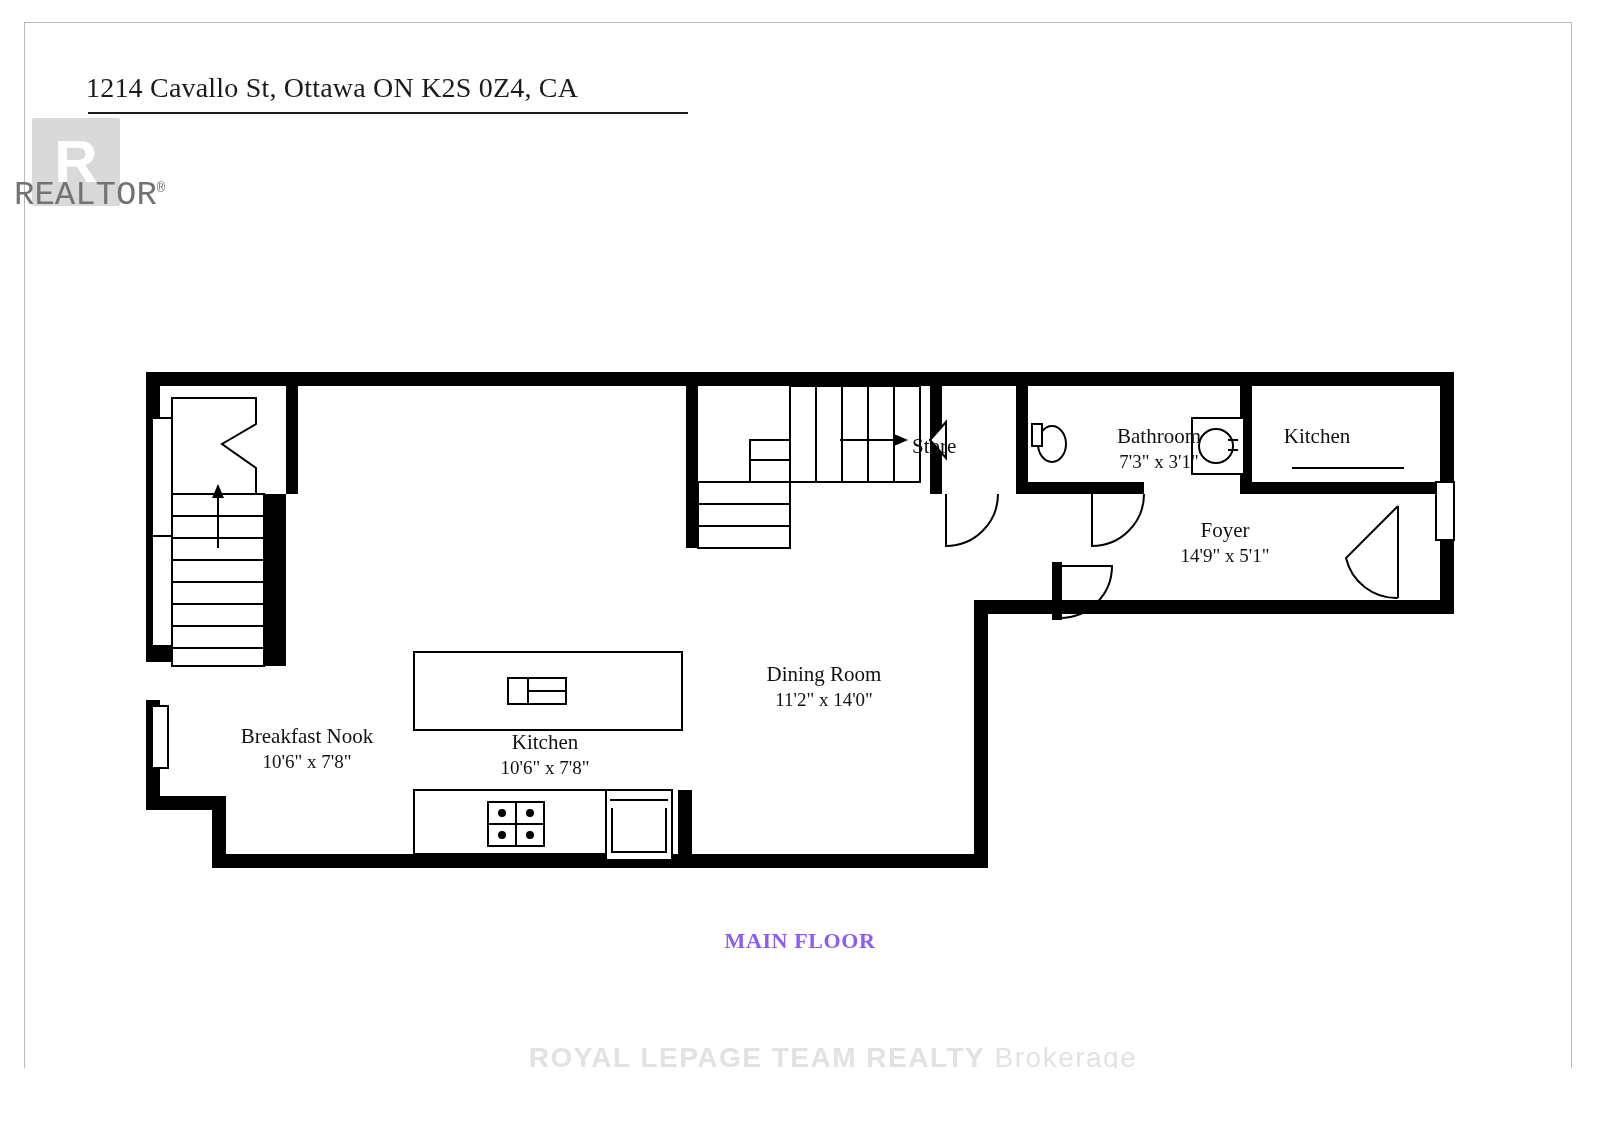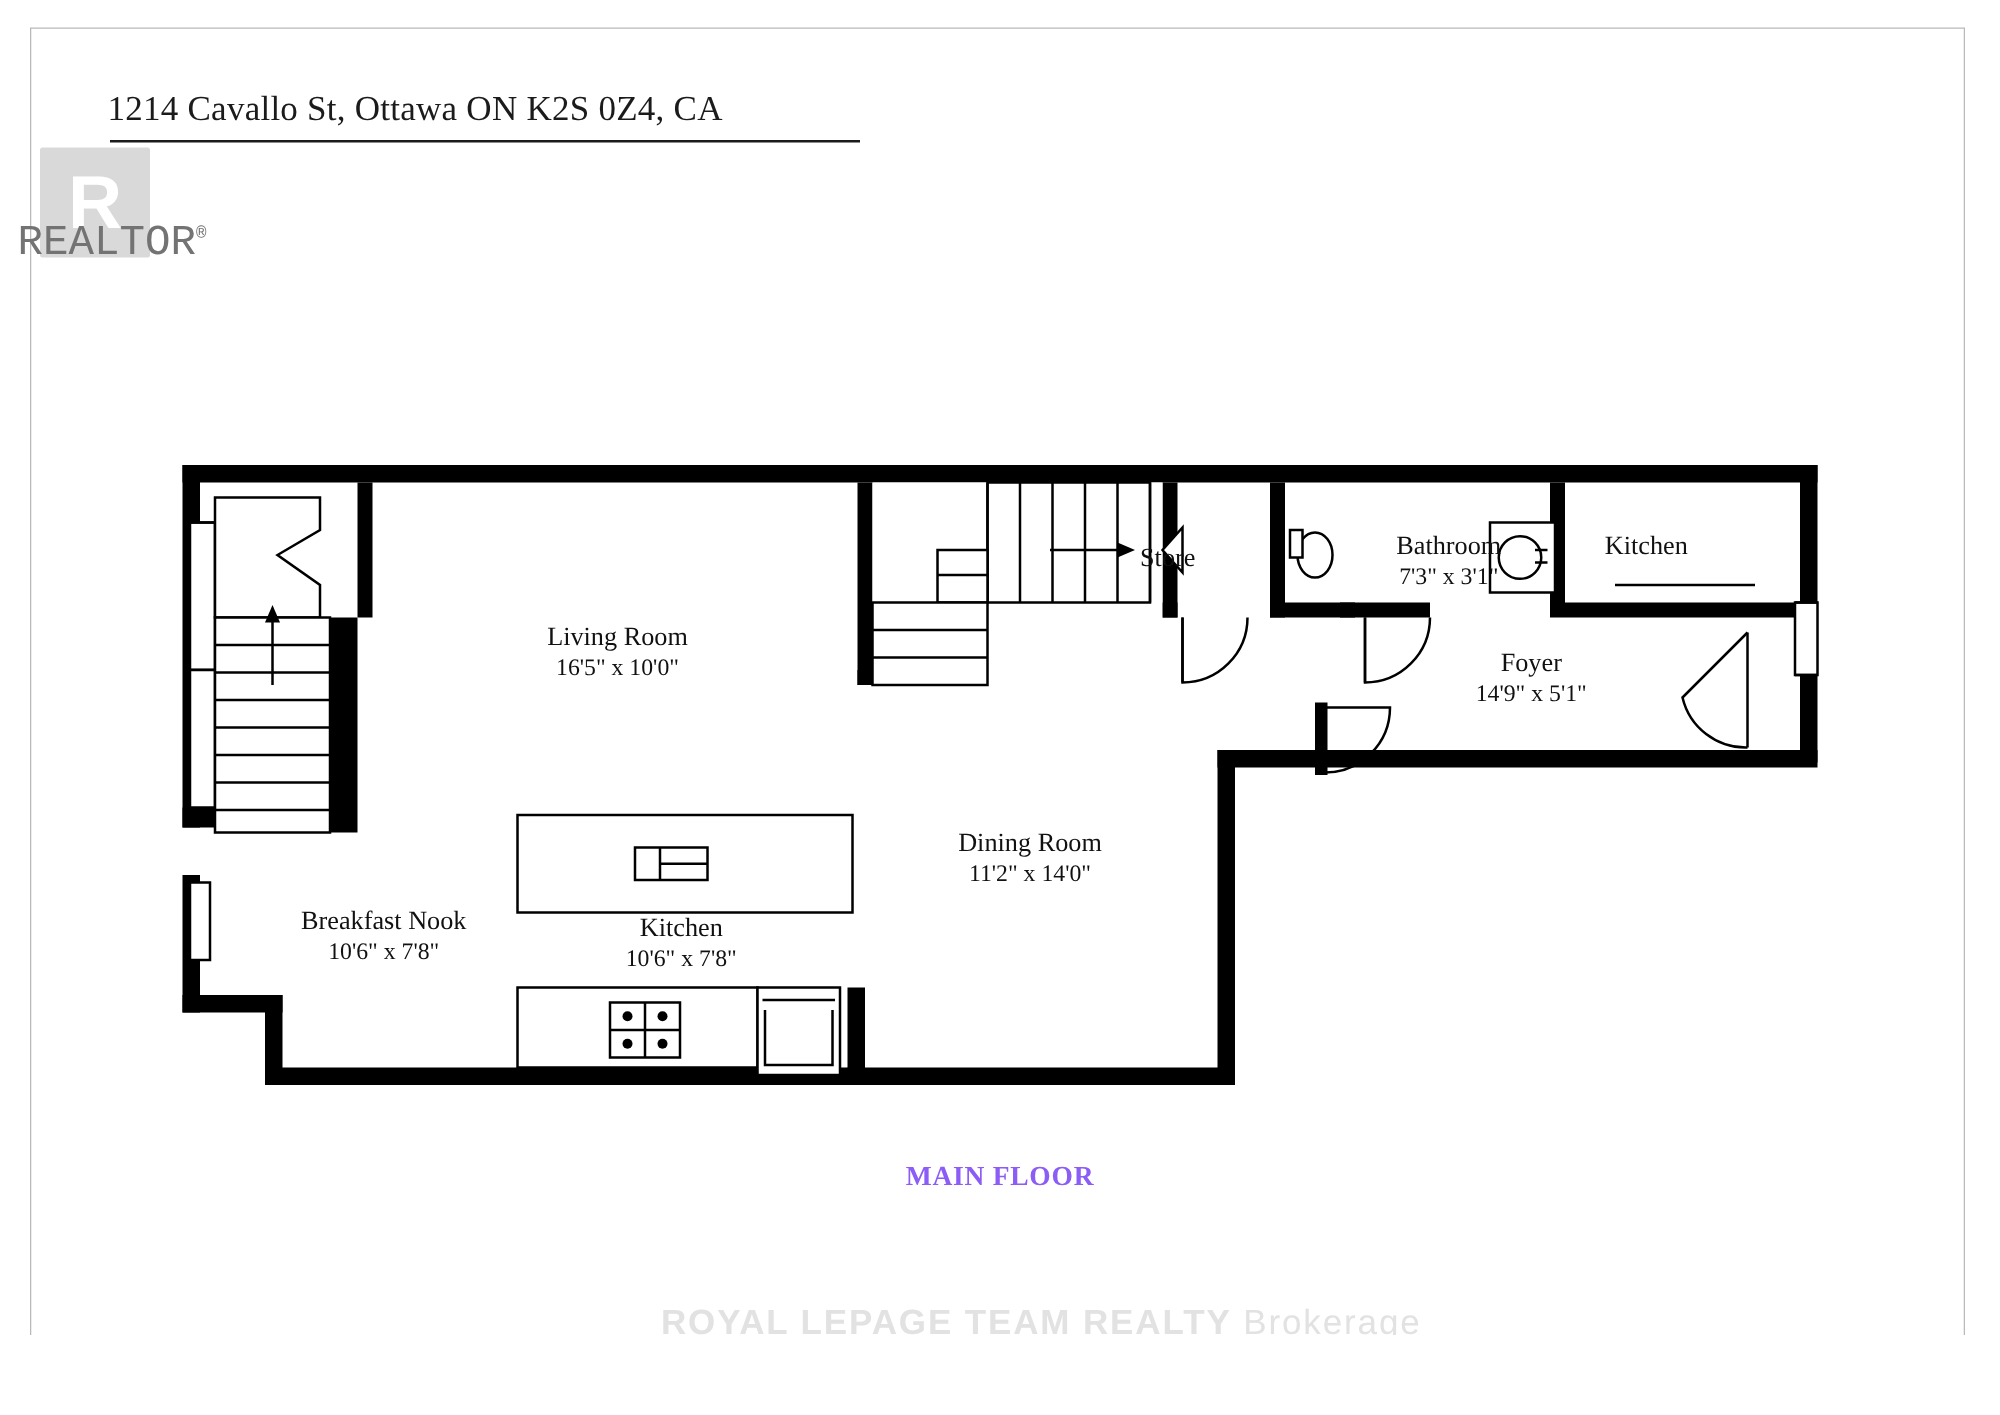--- a/index.html
+++ b/index.html
@@ -316,24 +316,20 @@
         <circle cx="530" cy="835" r="4" fill="#000" stroke="none"></circle>
 
         <rect x="606" y="790" width="66" height="70" fill="#fff"></rect>
         <line x1="610" y1="800" x2="668" y2="800"></line>
         <path d="M612,808 L612,852 L666,852 L666,808" fill="none"></path>
       </g>
 
     </g>
   </svg>
 
-  <div class="room-label" style="left:394px; top:496px; width:200px;">
-    <span class="nm">Living Room</span>
-    <span class="dm">16'5" x 10'0"</span>
-  </div>
 
   <div class="room-label" style="left:912px; top:433px; width:130px; text-align:left;">
     <span class="nm">Store</span>
   </div>
 
   <div class="room-label" style="left:1064px; top:423px; width:190px;">
     <span class="nm">Bathroom</span>
     <span class="dm">7'3" x 3'1"</span>
   </div>
 

